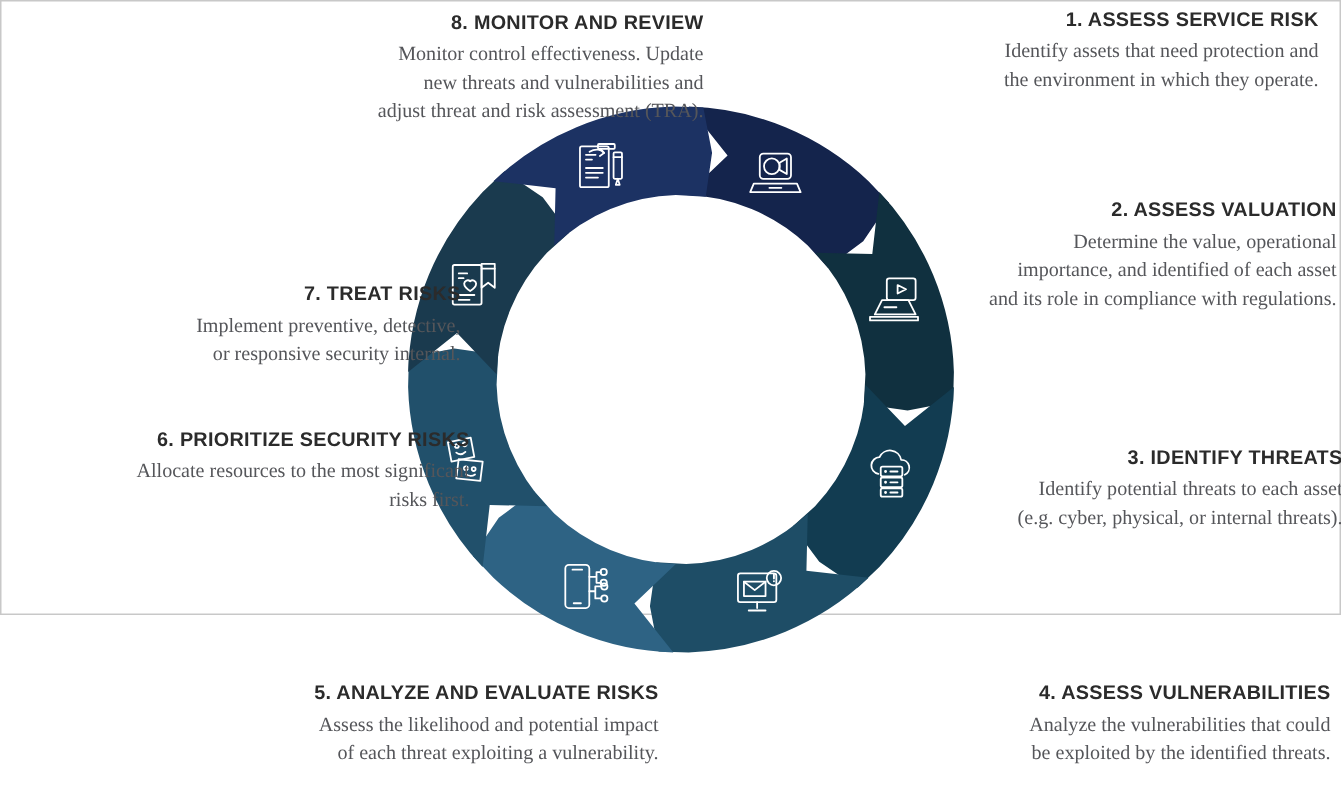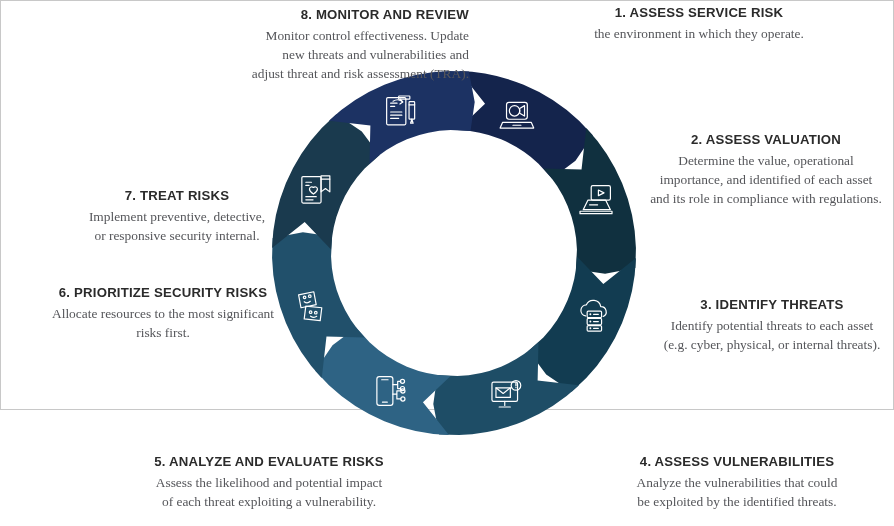--- a/index.html
+++ b/index.html
@@ -52,21 +52,21 @@
     font-family: Liberation Serif, serif;
   }
   .callout-body span {
     display: block;
     white-space: nowrap;
   }
   .align-right {
     text-align: right;
   }
   .align-left {
-    text-align: center;
+    text-align: right;
   }
   
   #callout-8 { left: 128px;  top: 6px;   width: 340px; }
   #callout-1 { left: 518px;  top: 4px;   width: 360px; }
   #callout-2 { left: 640px;  top: 131px; width: 250px; }
   #callout-3 { left: 648px;  top: 296px; width: 246px; }
   #callout-4 { left: 586px;  top: 453px; width: 300px; }
   #callout-5 { left: 98px;   top: 453px; width: 340px; }
   #callout-6 { left: 12px;   top: 284px; width: 300px; }
   #callout-7 { left: 46px;   top: 139px; width: 260px; margin-top: 48px; }
@@ -182,20 +182,21 @@
     <p class="callout-body">
         <span>Monitor control effectiveness. Update</span>
         <span>new threats and vulnerabilities and</span>
         <span>adjust threat and risk assessment (TRA).</span>
       </p>
   </div>
 
   <div class="callout align-left" id="callout-1">
     <p class="callout-title">1. ASSESS SERVICE RISK</p>
     <p class="callout-body">
+        <span>Identify assets that need protection and</span>
         <span>the environment in which they operate.</span>
       </p>
   </div>
 
   <div class="callout align-left" id="callout-2">
     <p class="callout-title">2. ASSESS VALUATION</p>
     <p class="callout-body">
         <span>Determine the value, operational</span>
         <span>importance, and identified of each asset</span>
         <span>and its role in compliance with regulations.</span>

